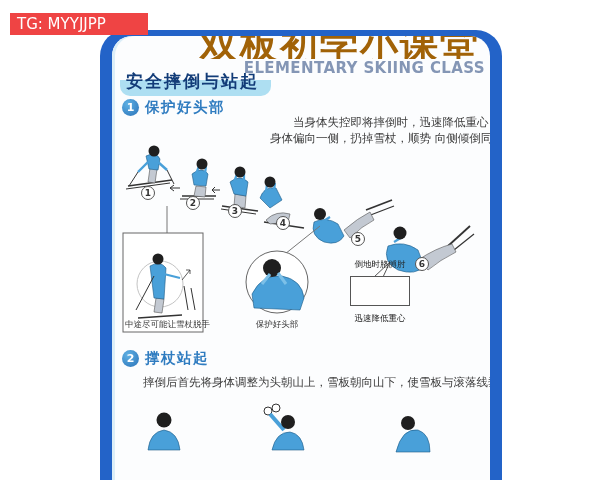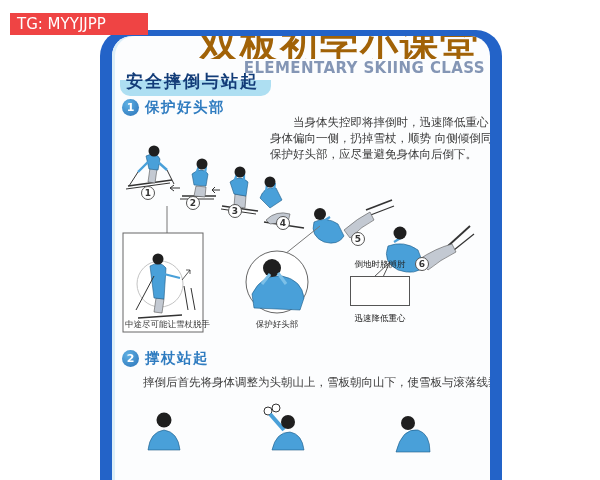--- a/index.html
+++ b/index.html
@@ -188,21 +188,20 @@
 
       <div class="banner">安全摔倒与站起</div>
 
       <div class="sec-head" id="sec1">
         <span class="sec-num">1</span>
         <span class="sec-label">保护好头部</span>
       </div>
       <div class="para" id="p1">
         <span class="ind">当身体失控即将摔倒时，迅速降低重心，</span>
         <span>身体偏向一侧，扔掉雪杖，顺势 向侧倾倒同时</span>
-        <span>保护好头部，应尽量避免身体向后倒下。</span>
       </div>
 
       <div class="illo-caption" id="cap-box">中途尽可能让雪杖脱手</div>
       <div class="illo-caption" id="cap-circle">保护好头部</div>
       <div class="callout">
         <span>倒地时胳膊肘</span>
         <span>迅速降低重心</span>
       </div>
 
       <div class="sec-head" id="sec2">

